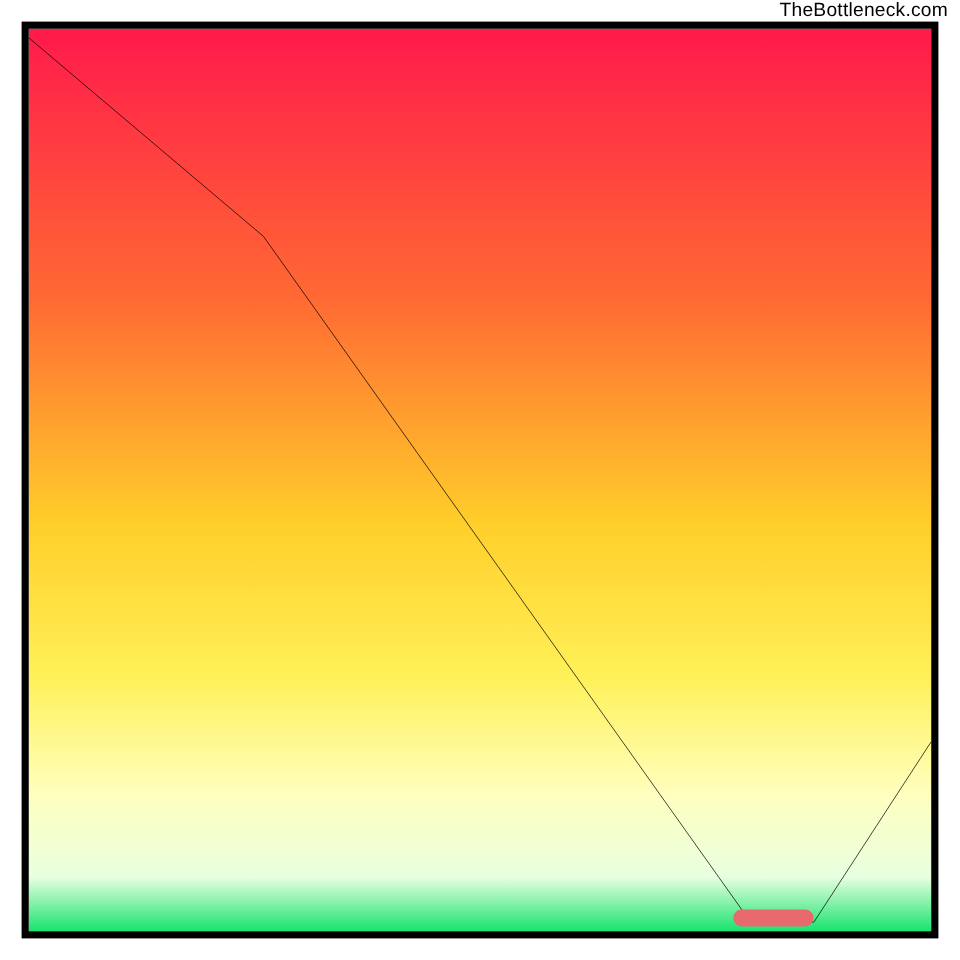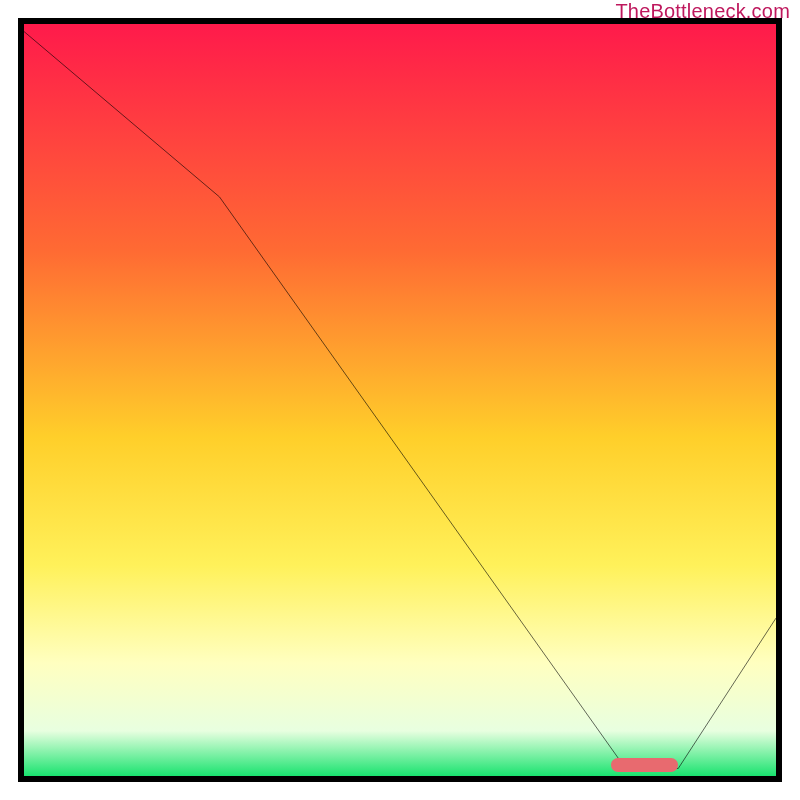--- a/index.html
+++ b/index.html
@@ -38,23 +38,23 @@
   .marker {
     position: absolute;
     height: 14px;
     background: #e86a6f;
     border-radius: 7px;
   }
   .watermark {
     position: absolute;
     top: 0px;
     right: 10px;
-    font-size: 20px;
+    font-size: 16px;
     font-weight: 400;
-    color: #be185d;
+    color: #000000;
     letter-spacing: 0.2px;
     user-select: none;
   }
 </style>
 </head>
 <body>
 
 <div class="watermark">TheBottleneck.com</div>
 
 <div class="frame">

